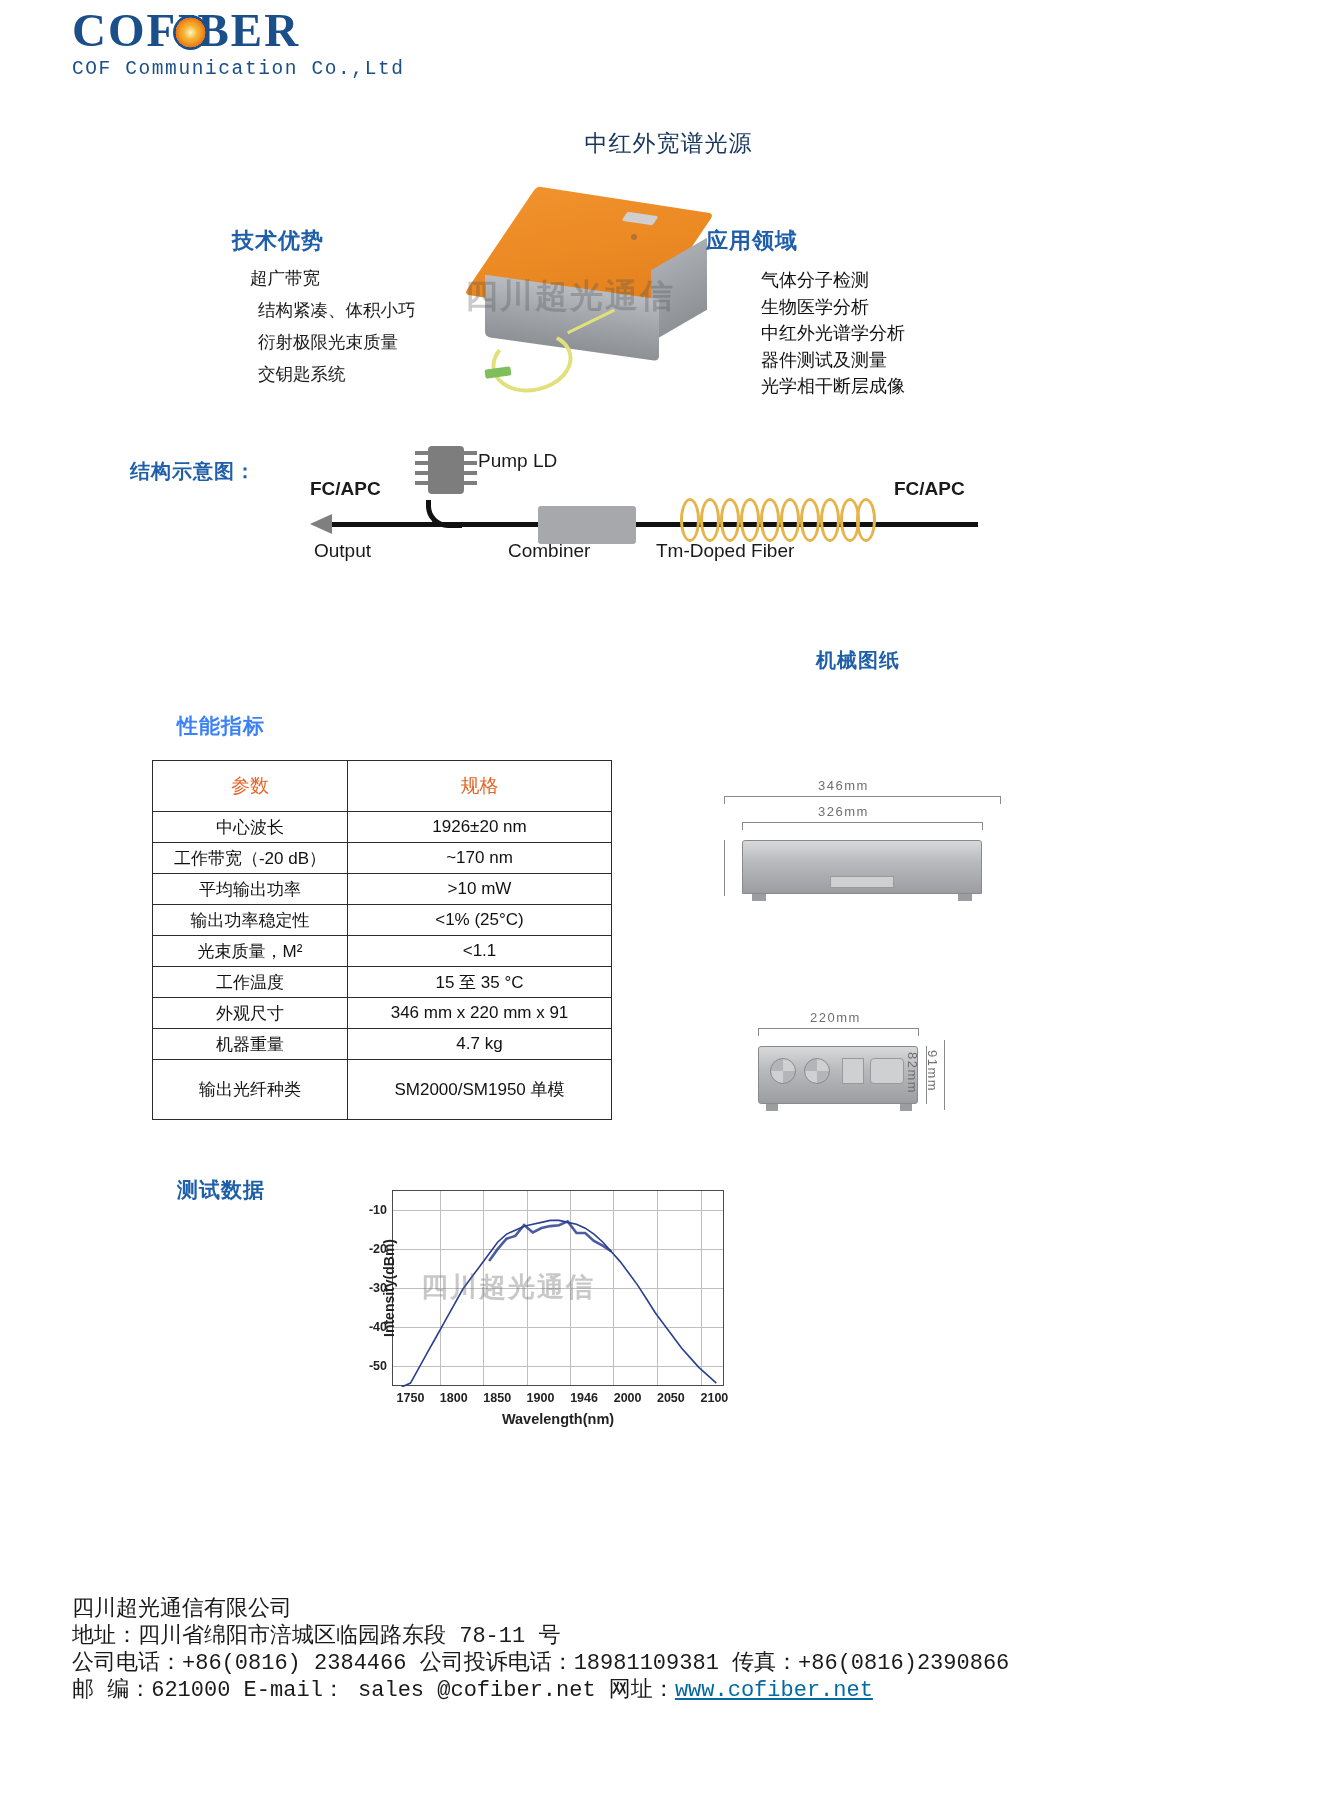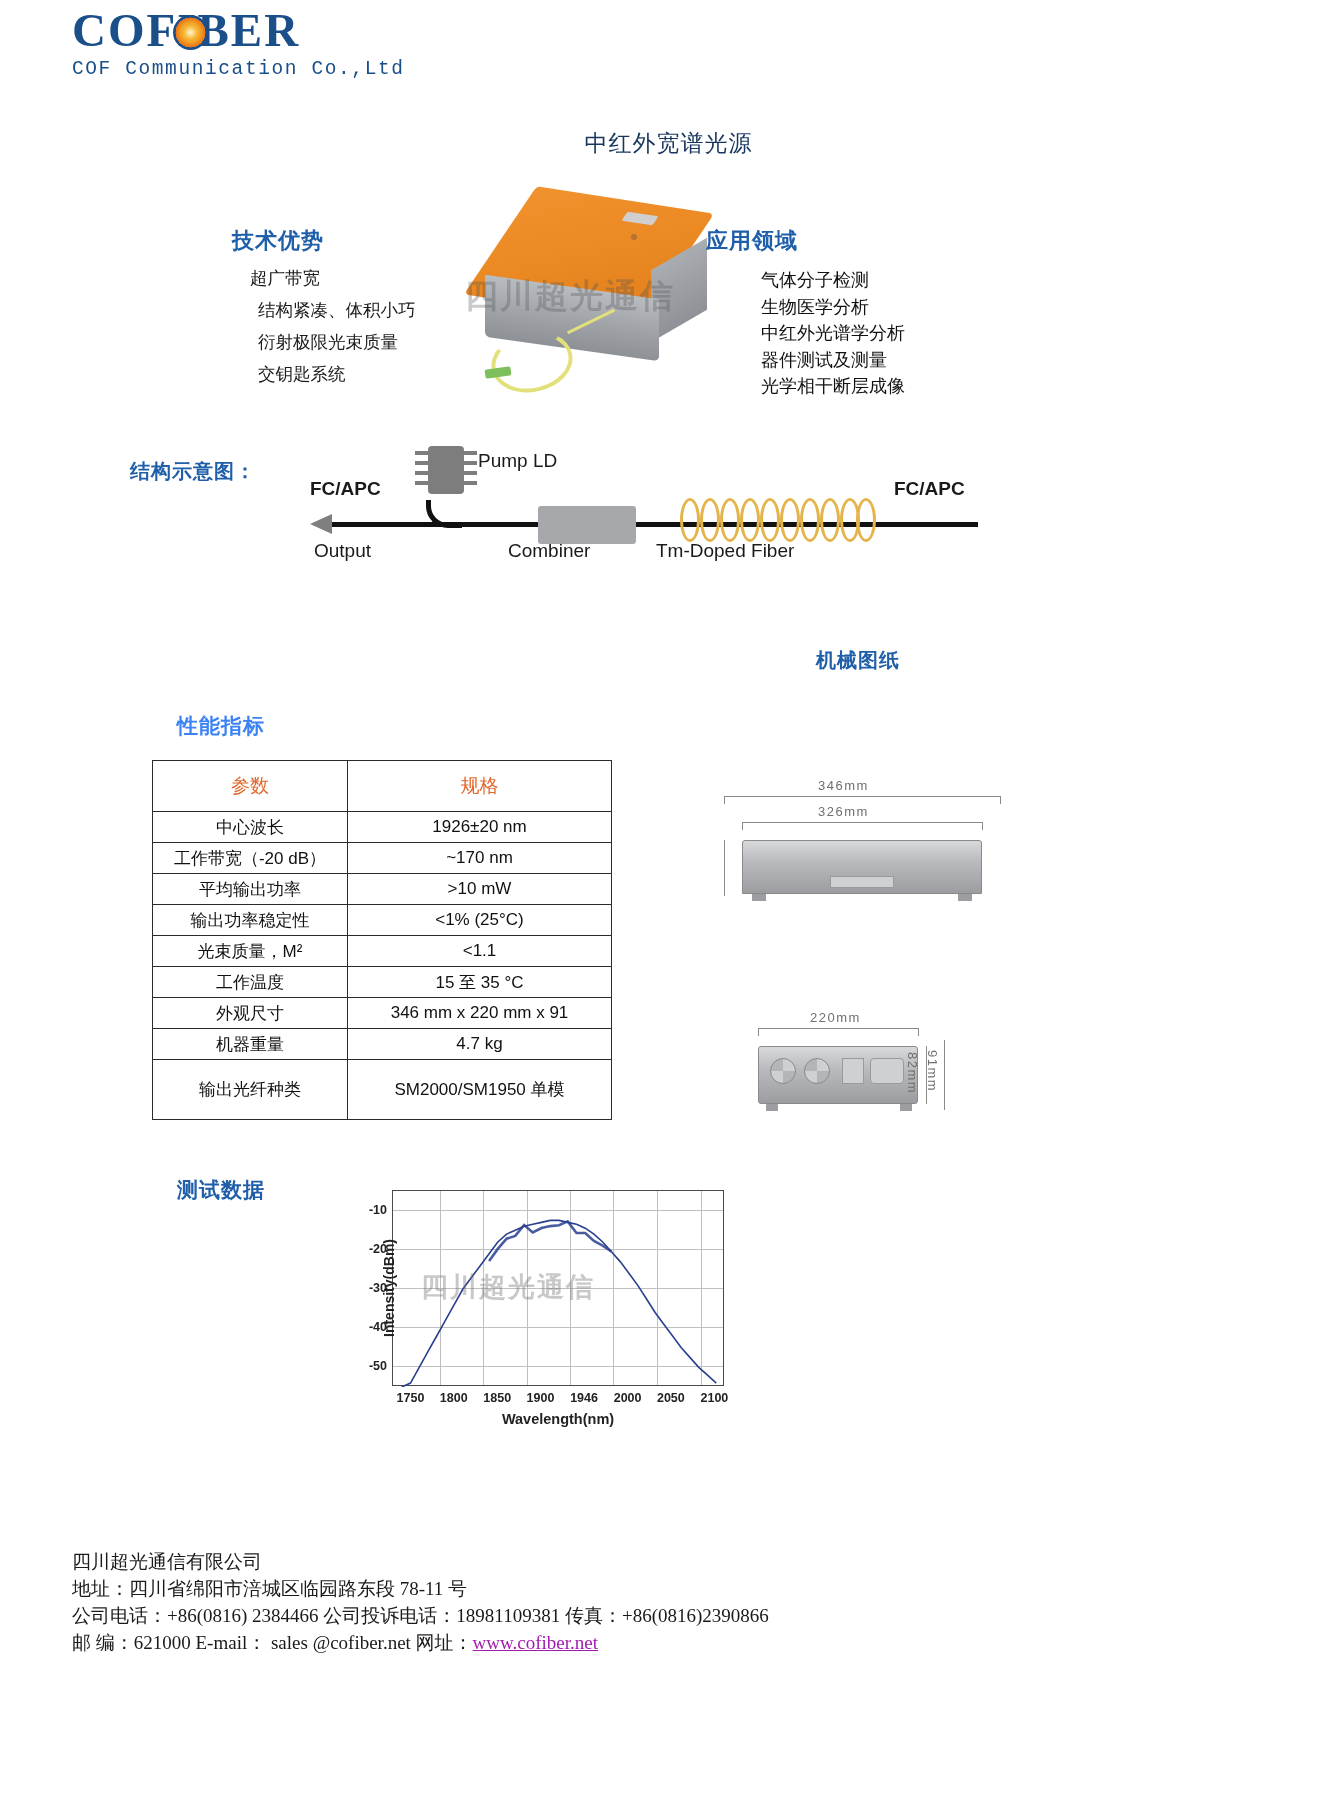--- a/index.html
+++ b/index.html
@@ -286,25 +286,25 @@
     text-align:center; font-size:14.5px; font-weight:bold; color:#222;
   }
   .wm-chart {
     position:absolute; left:28px; top:78px;
     font-size:27px; font-weight:bold; color:rgba(110,110,110,0.38);
     letter-spacing:2px; white-space:nowrap;
   }
 
   
   .footer {
-    position: absolute; left: 72px; top: 1548px; width: 1200px;
-    font-family: Liberation Serif, serif;
-    font-size: 19px; color: #1a1a1a; line-height: 27px;
-  }
-  .footer a { color: #a21caf; text-decoration: underline; }
+    position: absolute; left: 72px; top: 1596px; width: 1200px;
+    font-family: Liberation Mono, monospace;
+    font-size: 22px; color: #1a1a1a; line-height: 27px;
+  }
+  .footer a { color: #0369a1; text-decoration: underline; }
   .footer .line { white-space: nowrap; }
 </style>
 </head>
 <body>
 
 <div class="logo-block">
   <div class="logo-word">COFIBER</div>
   <div class="logo-sun"></div>
   <div class="logo-sub">COF Communication Co.,Ltd</div>
 </div>

